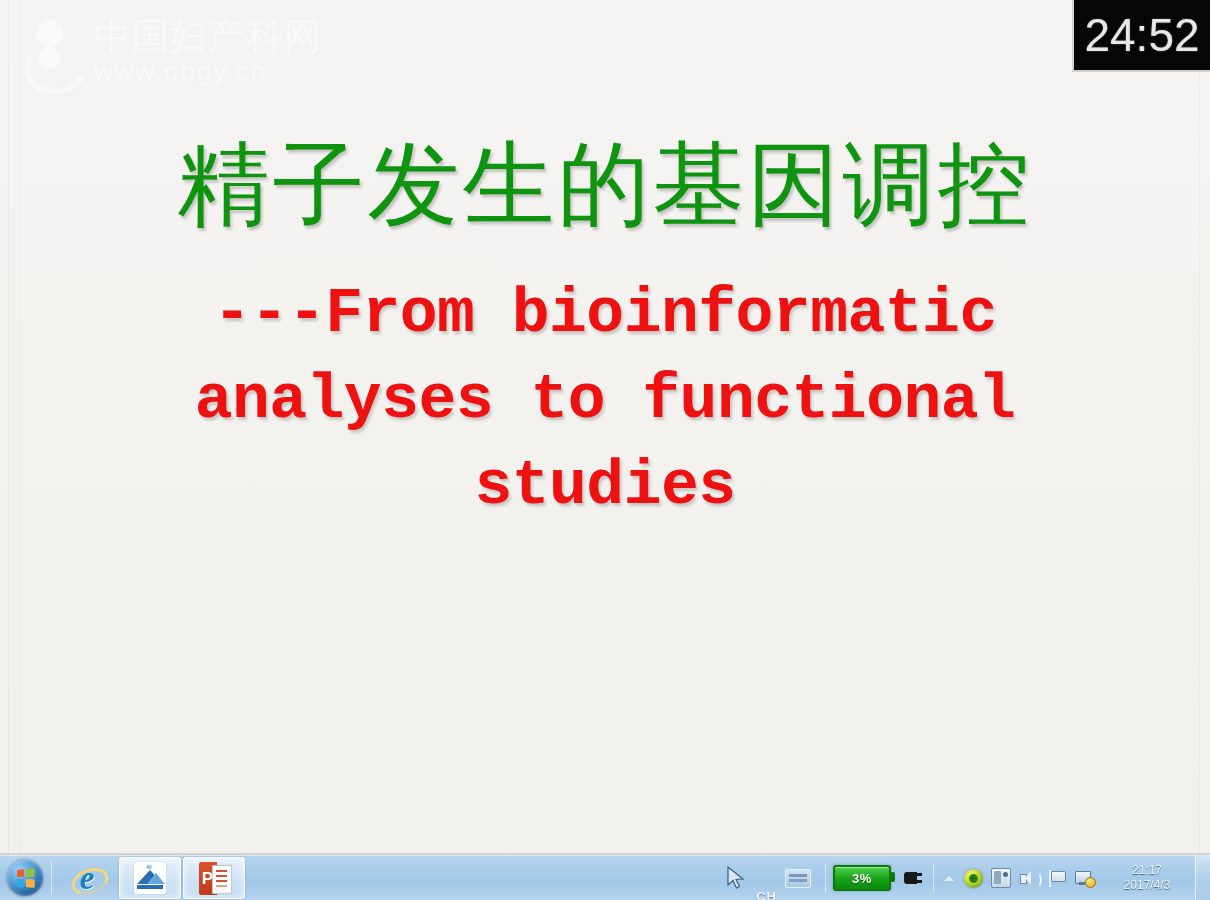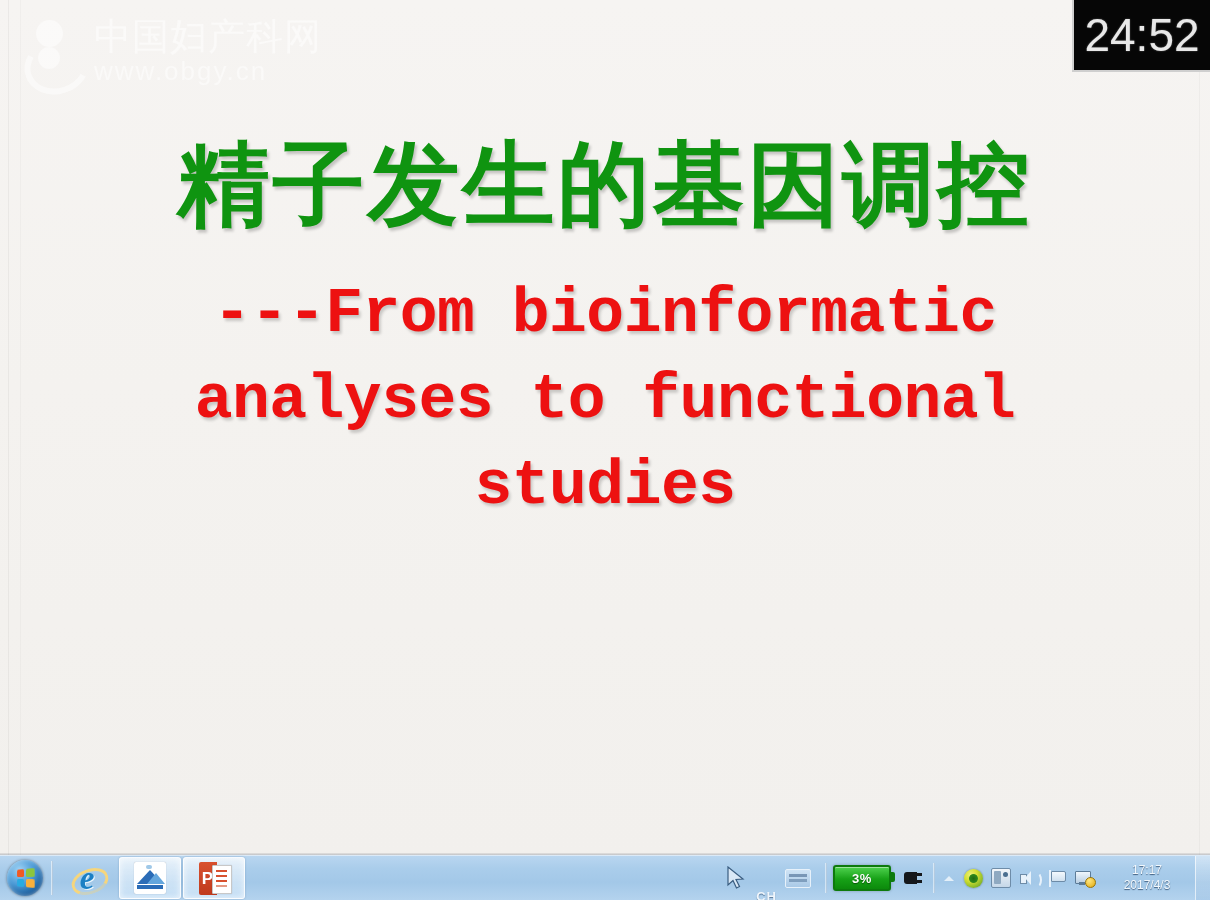--- a/index.html
+++ b/index.html
@@ -127,21 +127,21 @@
 
   
   .title-cn {
     position: absolute;
     left: 0; right: 0;
     top: 132px;
     text-align: center;
     color: #0f9410;
     font-size: 92px;
     line-height: 104px;
-    font-weight: 700;
+    font-weight: 400;
     letter-spacing: 3px;
     text-shadow: 2px 3px 3px rgba(0,0,0,0.20);
   }
   .subtitle-en {
     position: absolute;
     left: 50px; right: 50px;
     top: 272px;
     text-align: center;
     color: #ed1111;
     font-size: 63px;
@@ -712,20 +712,20 @@
       </div>
       <div class="tray-icon">
         <div class="ico-network">
             <div class="mon"></div>
             <div class="stand"></div>
             <div class="badge"></div>
           </div>
       </div>
 
       <div class="clock">
-        <div>17:17</div>
+        <div>21:17</div>
         <div>2017/4/3</div>
       </div>
 
       <div class="show-desktop"></div>
     </div>
   </div>
 </div>
 
 </body></html>

